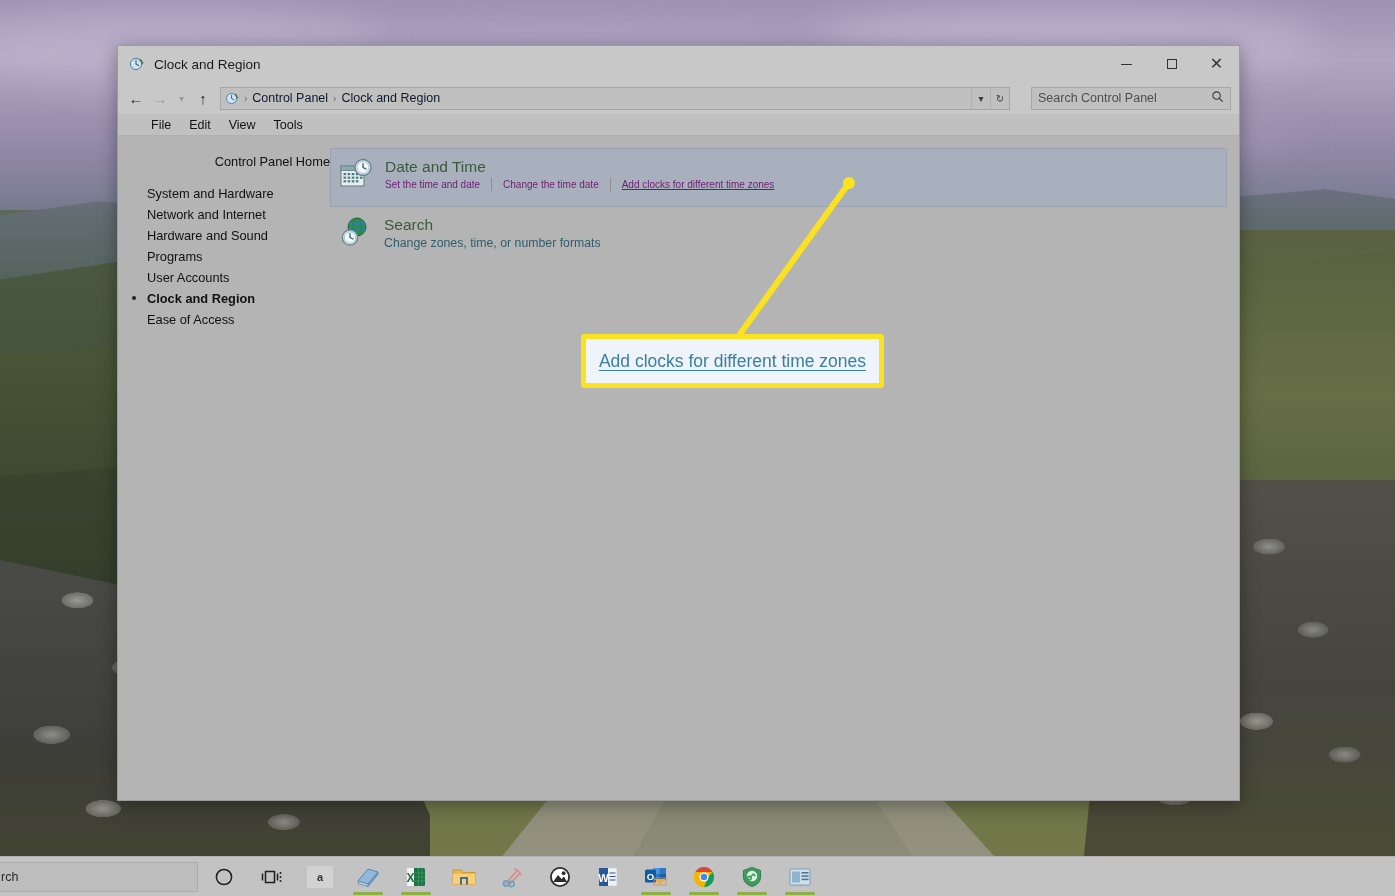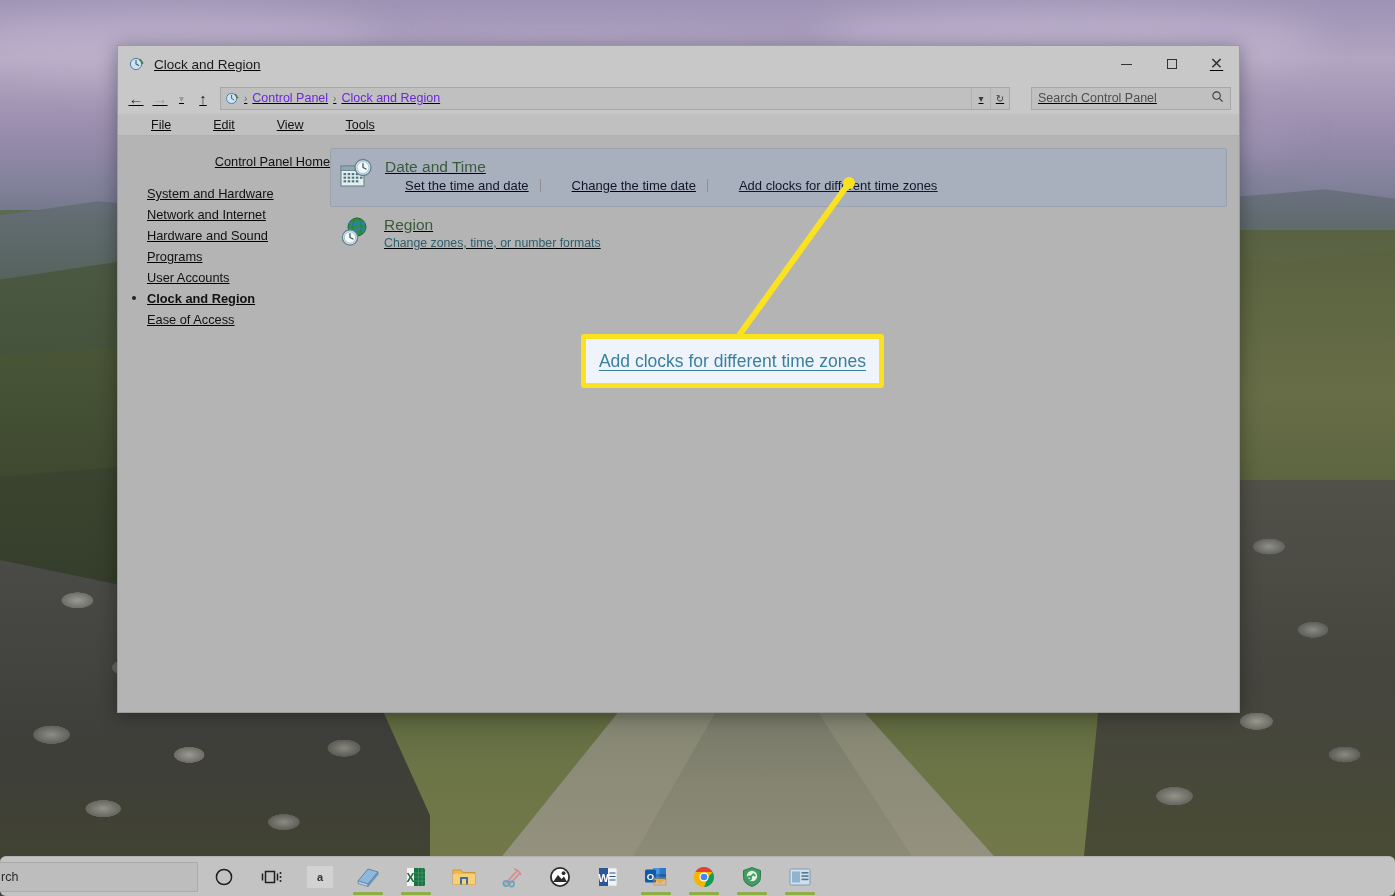--- a/index.html
+++ b/index.html
@@ -107,25 +107,25 @@
   }
   .green-right {
     position: absolute; left: 1180px; top: 230px; width: 215px; height: 300px;
     background: linear-gradient(180deg, #59613f 0%, #6b7148 55%, #5a6340 100%);
     opacity: .9;
   }
 
   
   #window {
     position: absolute; left: 117px; top: 45px;
-    width: 1123px; height: 668px;
+    width: 1123px; height: 756px;
     background: #b4b4b4;
     border: 1px solid #9b9b9b;
     box-shadow: 0 3px 18px rgba(0,0,0,.35);
-    display: flex; flex-direction: column; text-decoration: underline;
+    display: flex; flex-direction: column;
   }
 
   
   .titlebar {
     height: 36px; flex: 0 0 36px;
     display: flex; align-items: center;
     background: #c8c8c8;
   }
   .titlebar .tb-icon { margin-left: 11px; margin-right: 9px; display:flex; }
   .titlebar .tb-text {
@@ -157,21 +157,21 @@
   .navbtn.small { width: 19px; font-size: 10px; }
   .addrfield {
     flex: 1; height: 23px; margin-left: 5px;
     background: #c0c0c0;
     border: 1px solid #a6a6a6;
     display: flex; align-items: center;
     font-size: 12.5px; color: #1a1a1a;
     padding-left: 4px;
   }
   .crumb-ico { margin-right: 3px; display: flex; }
-  .crumb { padding: 0 4px; color: #6d28d9; }
+  .crumb { padding: 0 4px; color: #0f172a; }
   .crumb-sep { color: #6a6a6a; font-size: 10px; padding: 0 1px; }
   .addr-right { margin-left: auto; display: flex; align-items: center; height: 100%; }
   .addr-chip {
     width: 19px; height: 100%;
     display: flex; align-items: center; justify-content: center;
     color: #3a3a3a; font-size: 10px;
     border-left: 1px solid #b0b0b0;
   }
   .searchbox {
     width: 200px; height: 23px; margin-left: 21px;
@@ -187,21 +187,20 @@
   }
   .searchbox input::placeholder { color: #4e4e4e; }
 
   
   .menubar {
     height: 22px; flex: 0 0 22px;
     display: flex; align-items: center;
     background: #c0c0c0;
     padding-left: 24px;
     border-bottom: 1px solid #b0b0b0;
-    gap: 24px;
   }
   .menuitem {
     font-size: 12.5px; color: #111;
     padding: 0 9px; line-height: 22px;
   }
 
   
   .wbody { flex: 1; display: flex; background: #b4b4b4; overflow: hidden; }
 
   .sidebar { width: 212px; flex: 0 0 212px; padding: 16px 0 0 0; }
@@ -236,23 +235,22 @@
     border-radius: 2px;
   }
   .cat-ico { flex: 0 0 40px; padding-top: 1px; }
   .cat-txt { padding-left: 6px; }
   .cat-title {
     font-size: 15.5px; color: #3a5a3a; line-height: 19px;
     margin-bottom: 2px;
   }
   .cat-links { display: flex; align-items: center; }
   .cat-link {
-    font-size: 13px; color: #0f172a;
+    font-size: 10px; color: #701a75;
     padding-right: 0;
-    margin-left: 20px;
   }
   .cat-link.u { text-decoration: underline; }
   .cat-divider {
     width: 1px; height: 13px; background: #8f8f8f;
     margin: 0 11px;
   }
   .cat-sub { font-size: 12.3px; color: #2f5e6e; }
 
   
   #anno { position: absolute; inset: 0; pointer-events: none; }
@@ -273,21 +271,20 @@
     text-underline-offset: 3px;
   }
 
   
   #taskbar {
     position: absolute; left: 0; bottom: 0;
     width: 1395px; height: 40px;
     background: #c3c3c3;
     display: flex; align-items: center;
     border-top: 1px solid #b2b2b2;
-    border-radius: 6px;
   }
   .tb-search {
     position: absolute; left: -10px; top: 5px;
     width: 208px; height: 30px;
     background: #bdbdbd;
     border: 1px solid #ababab;
     display: flex; align-items: center;
     padding-left: 10px;
     font-size: 12.5px; color: #2a2a2a;
   }
@@ -458,21 +455,21 @@
             <circle cx="19" cy="11" r="9" fill="none" stroke="#1f6b33" stroke-width="1"></circle>
             <path d="M11.2 6.5 q4 2.5 8.5 1 q4-1.5 7.4 .8" stroke="#2d7ec9" stroke-width="2.6" fill="none" opacity=".85"></path>
             <path d="M10.4 13 q5 2 9.5 .4 q4.5-1.6 7.6 1.2" stroke="#2d7ec9" stroke-width="2.4" fill="none" opacity=".75"></path>
             <ellipse cx="19" cy="11" rx="4.2" ry="9" fill="none" stroke="#1f6b33" stroke-width=".8" opacity=".55"></ellipse>
             <circle cx="12" cy="21.5" r="7.6" fill="#dce8ee" stroke="#5e8190" stroke-width="1.3"></circle>
             <circle cx="12" cy="21.5" r="5.7" fill="#f2f7fa" stroke="#9ab4bf" stroke-width=".8"></circle>
             <path d="M12 17.6 V21.5 L15 23" stroke="#31525f" stroke-width="1.2" fill="none" stroke-linecap="round"></path>
           </svg>
         </div>
         <div class="cat-txt">
-          <div class="cat-title">Region</div>
+          <div class="cat-title">Search</div>
           <div class="cat-sub">Change zones, time, or number formats</div>
         </div>
       </div>
 
     </div>
   </div>
 </div>
 
 <div id="anno">
   <svg width="1395" height="896" style="position:absolute;left:0;top:0;">

